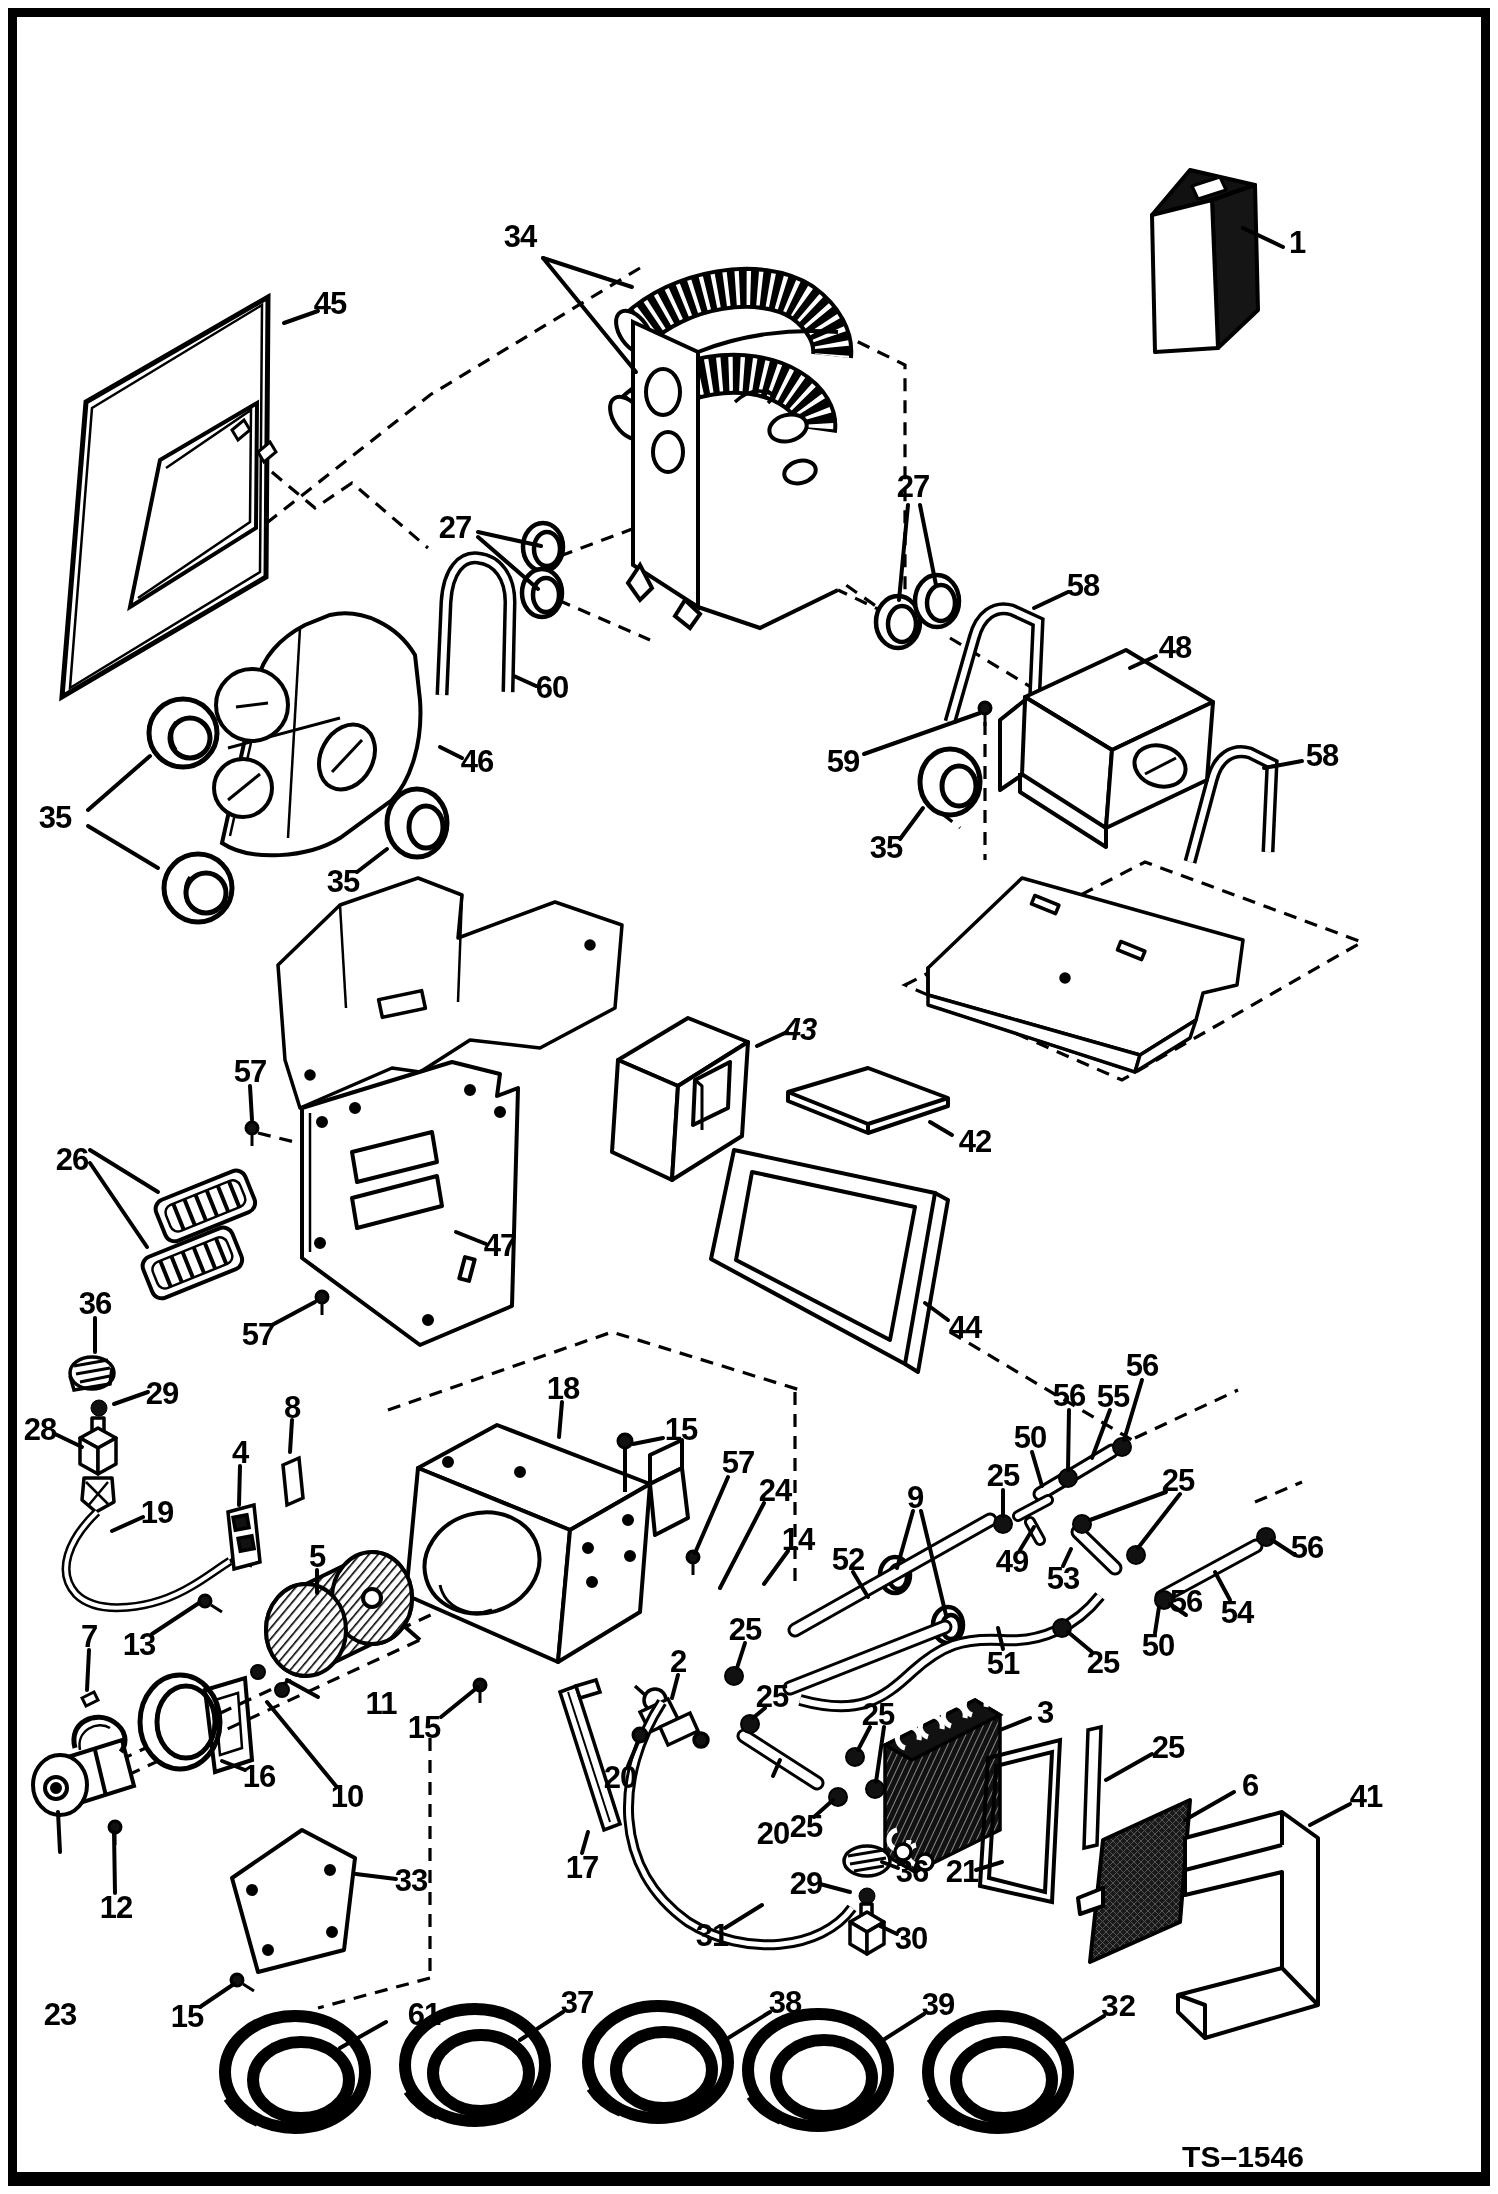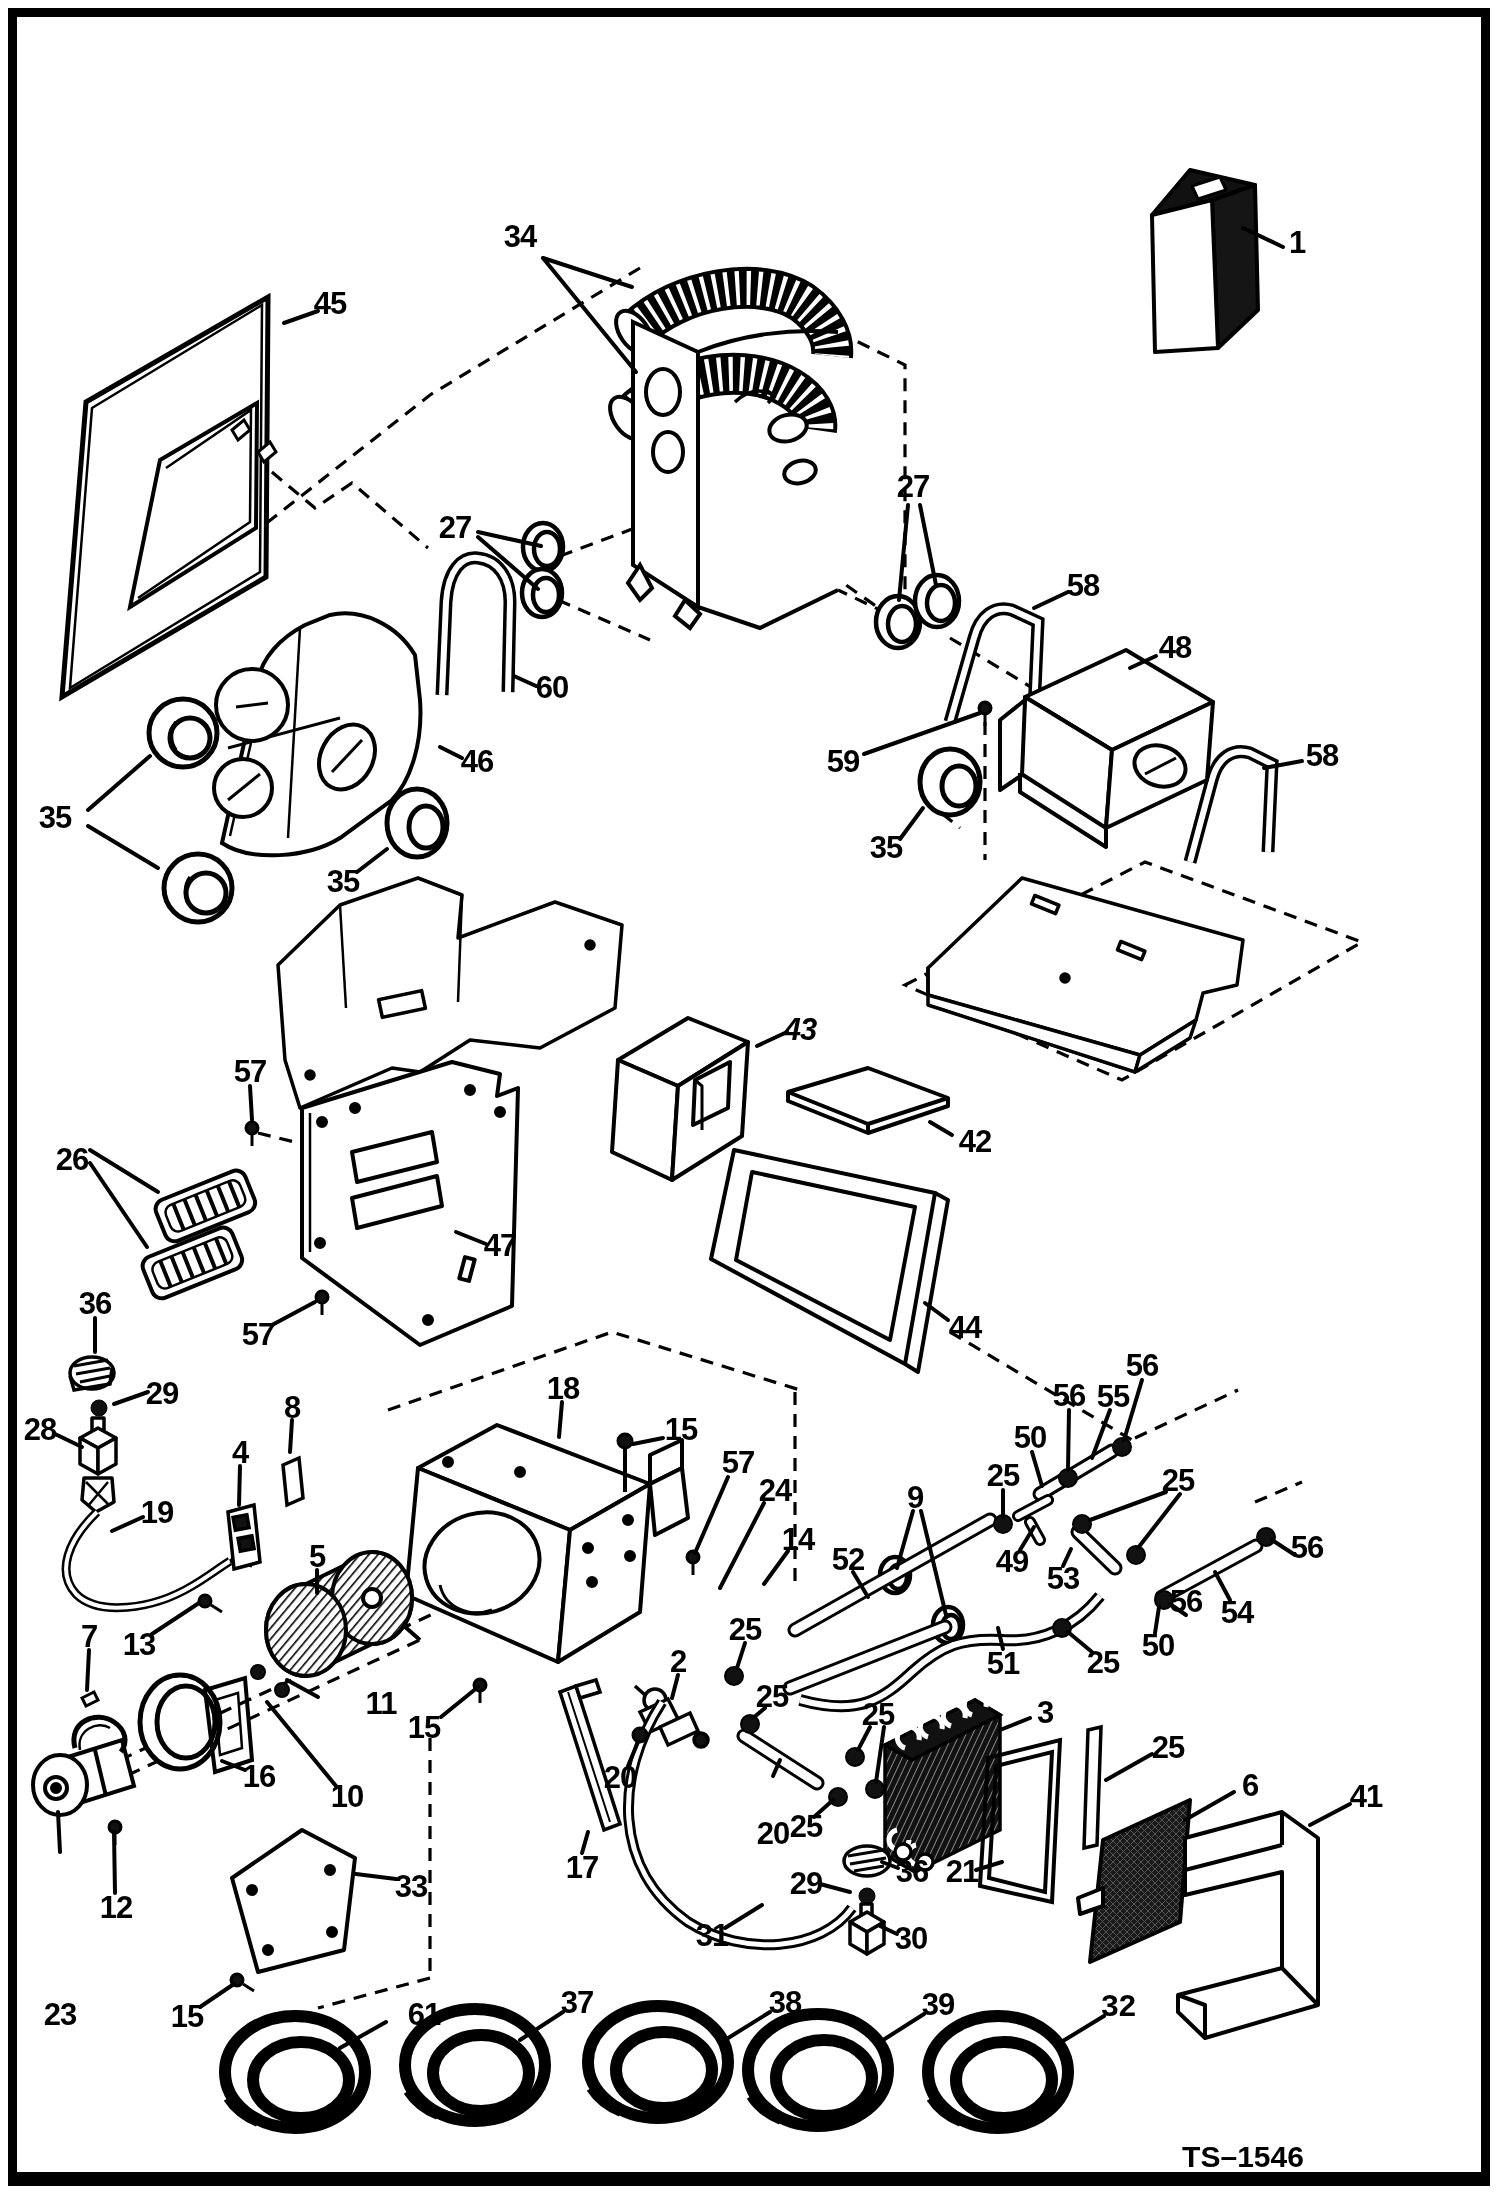--- a/index.html
+++ b/index.html
@@ -624,21 +624,21 @@
       <div class="lbl" style="left: 1186px; top: 1602px;">56</div>
       <div class="lbl" style="left: 1158px; top: 1646px;">50</div>
       <div class="lbl" style="left: 1103px; top: 1663px;">25</div>
       <div class="lbl" style="left: 1003px; top: 1664px;">51</div>
       <div class="lbl" style="left: 333px; top: 1704px; margin-left: 48px;">11</div>
       <div class="lbl" style="left: 259px; top: 1777px;">16</div>
       <div class="lbl" style="left: 347px; top: 1797px;">10</div>
       <div class="lbl" style="left: 424px; top: 1728px;">15</div>
       <div class="lbl" style="left: 60px; top: 1971px; margin-top: 44px;">23</div>
       <div class="lbl" style="left: 116px; top: 1908px;">12</div>
-      <div class="lbl" style="left: 411px; top: 1881px; margin-top: 6px;">33</div>
+      <div class="lbl" style="left: 411px; top: 1881px;">33</div>
       <div class="lbl" style="left: 187px; top: 2017px;">15</div>
       <div class="lbl" style="left: 745px; top: 1630px;">25</div>
       <div class="lbl" style="left: 678px; top: 1662px;">2</div>
       <div class="lbl" style="left: 772px; top: 1697px;">25</div>
       <div class="lbl" style="left: 878px; top: 1715px;">25</div>
       <div class="lbl" style="left: 1045px; top: 1713px;">3</div>
       <div class="lbl" style="left: 620px; top: 1778px;">20</div>
       <div class="lbl" style="left: 773px; top: 1789px; margin-top: 45px;">20</div>
       <div class="lbl" style="left: 806px; top: 1827px;">25</div>
       <div class="lbl" style="left: 582px; top: 1868px;">17</div>

